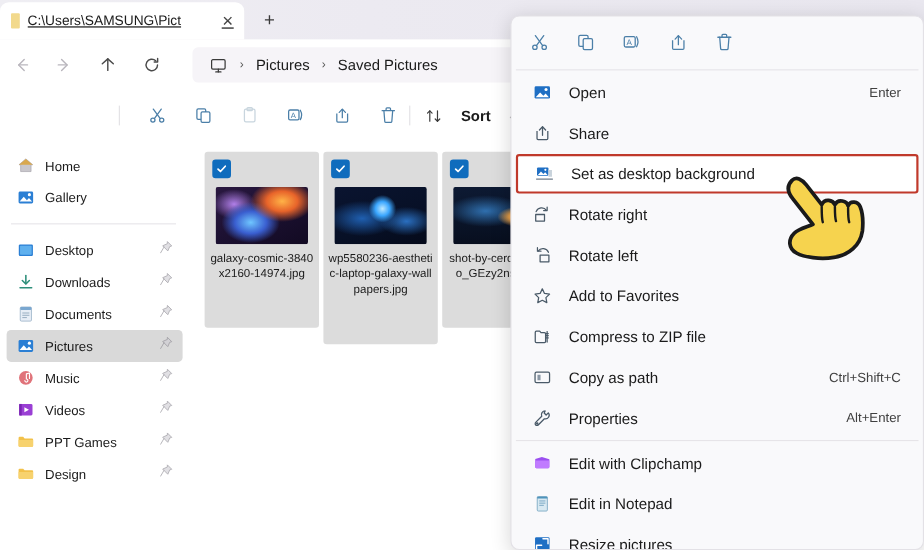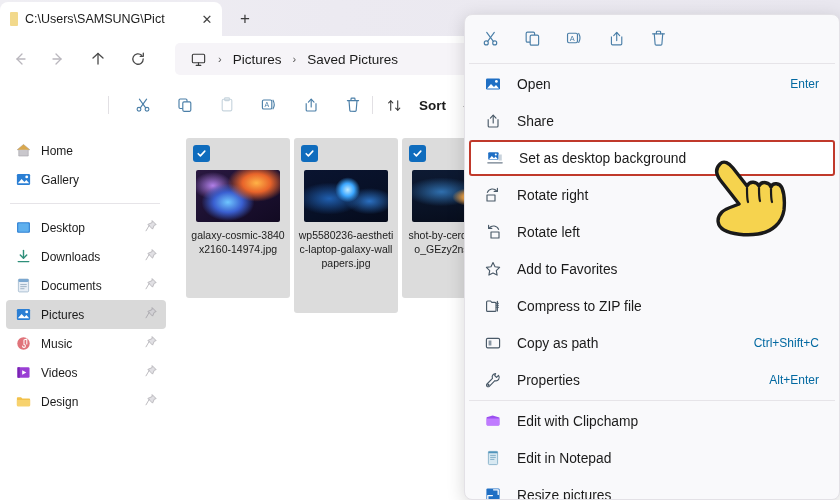--- a/index.html
+++ b/index.html
@@ -20,20 +20,21 @@
   .titlebar {
     position: absolute; left: 0; top: 0; width: 840px; height: 36px;
     background: linear-gradient(to right, #efeef3 0%, #eceaf1 40%, #e9e7ef 100%);
   }
   .tab {
     position: absolute; left: 0; top: 2px; width: 222px; height: 34px;
     background: #ffffff;
     border-top-left-radius: 8px; border-top-right-radius: 8px;
     display: flex; align-items: center;
     padding-left: 10px;
+    text-decoration: underline;
   }
   .tab-icon {
     width: 8px; height: 14px; background: #f2d98c;
     border-radius: 1px; flex: none; margin-right: 7px;
   }
   .tab-title {
     font-size: 12.5px; color: #1b1b1b; white-space: nowrap;
     overflow: hidden; flex: 1;
   }
   .tab-close {
@@ -184,21 +185,21 @@
   }
   .ctx-item.hl {
     border: 2px solid #c0392b; background: #ffffff; border-radius: 3px;
     margin: 0 4px; height: 36px;
   }
   .ctx-ico {
     width: 20px; height: 20px; margin-right: 14px; flex: none;
     display: flex; align-items: center; justify-content: center;
   }
   .ctx-lbl { font-size: 13.8px; color: #1b1b1b; flex: 1; }
-  .ctx-key { font-size: 12px; color: #0369a1; margin-right: 16px; }
+  .ctx-key { font-size: 12px; color: #404040; margin-right: 16px; }
 
   
   .cursor-hand {
     position: absolute; left: 702px; top: 150px;
     width: 92px; height: 92px; pointer-events: none;
   }
 </style>
 </head>
 <body>
 
@@ -438,20 +439,35 @@
       </span>
       <span class="side-lbl">Videos</span>
       <span class="side-pin">
         <svg width="14" height="14" viewBox="0 0 18 18" fill="none" stroke="#8a8890" stroke-width="1.1" stroke-linecap="round">
             <path d="M10.8 2.4 L15.6 7.2 L13.2 8 L11 13 L5 7 L10 4.8 Z" fill="#d2d0d6"></path>
             <path d="M6.6 8.4 L2.6 15.2"></path>
           </svg>
       </span>
     </div>
 
+    <div class="side-item">
+      <span class="side-ico">
+        <svg width="17" height="17" viewBox="0 0 18 18">
+            <path d="M2 5.4 a1 1 0 0 1 1-1 h3.4 l1.4 1.5 H15 a1 1 0 0 1 1 1 V13 a1 1 0 0 1-1 1 H3 a1 1 0 0 1-1-1 Z" fill="#f2c14a"></path>
+            <path d="M2 7.4 h14 V13 a1 1 0 0 1-1 1 H3 a1 1 0 0 1-1-1 Z" fill="#f7d26e"></path>
+          </svg>
+      </span>
+      <span class="side-lbl">PPT Games</span>
+      <span class="side-pin">
+        <svg width="14" height="14" viewBox="0 0 18 18" fill="none" stroke="#8a8890" stroke-width="1.1" stroke-linecap="round">
+            <path d="M10.8 2.4 L15.6 7.2 L13.2 8 L11 13 L5 7 L10 4.8 Z" fill="#d2d0d6"></path>
+            <path d="M6.6 8.4 L2.6 15.2"></path>
+          </svg>
+      </span>
+    </div>
 
     <div class="side-item">
       <span class="side-ico">
         <svg width="17" height="17" viewBox="0 0 18 18">
             <path d="M2 5.4 a1 1 0 0 1 1-1 h3.4 l1.4 1.5 H15 a1 1 0 0 1 1 1 V13 a1 1 0 0 1-1 1 H3 a1 1 0 0 1-1-1 Z" fill="#f2c14a"></path>
             <path d="M2 7.4 h14 V13 a1 1 0 0 1-1 1 H3 a1 1 0 0 1-1-1 Z" fill="#f7d26e"></path>
           </svg>
       </span>
       <span class="side-lbl">Design</span>
       <span class="side-pin">

